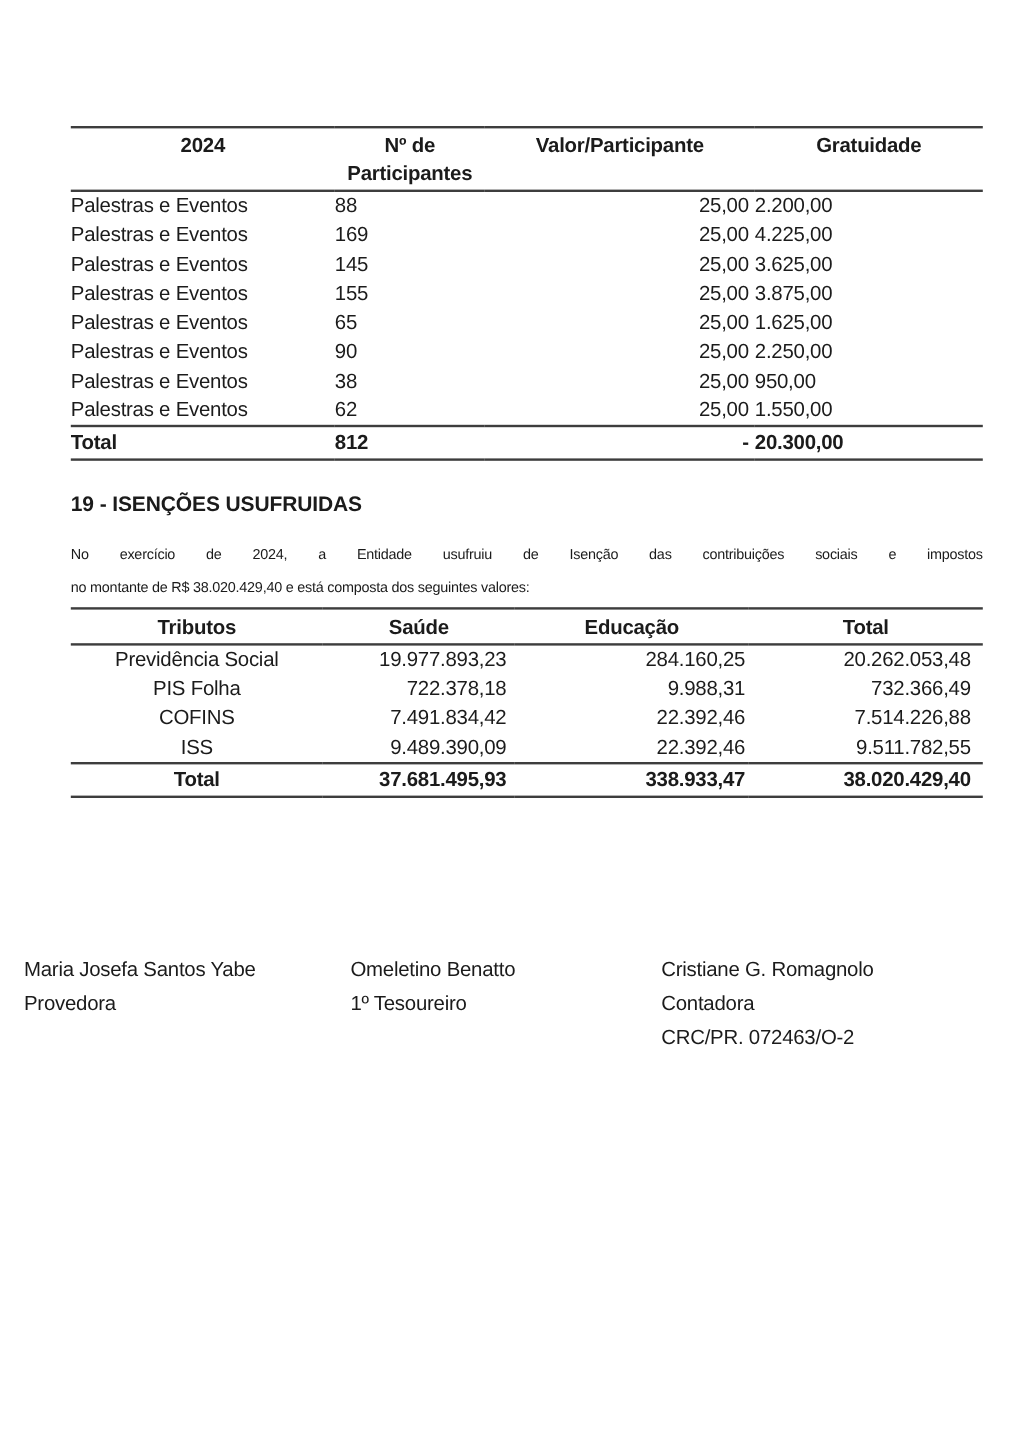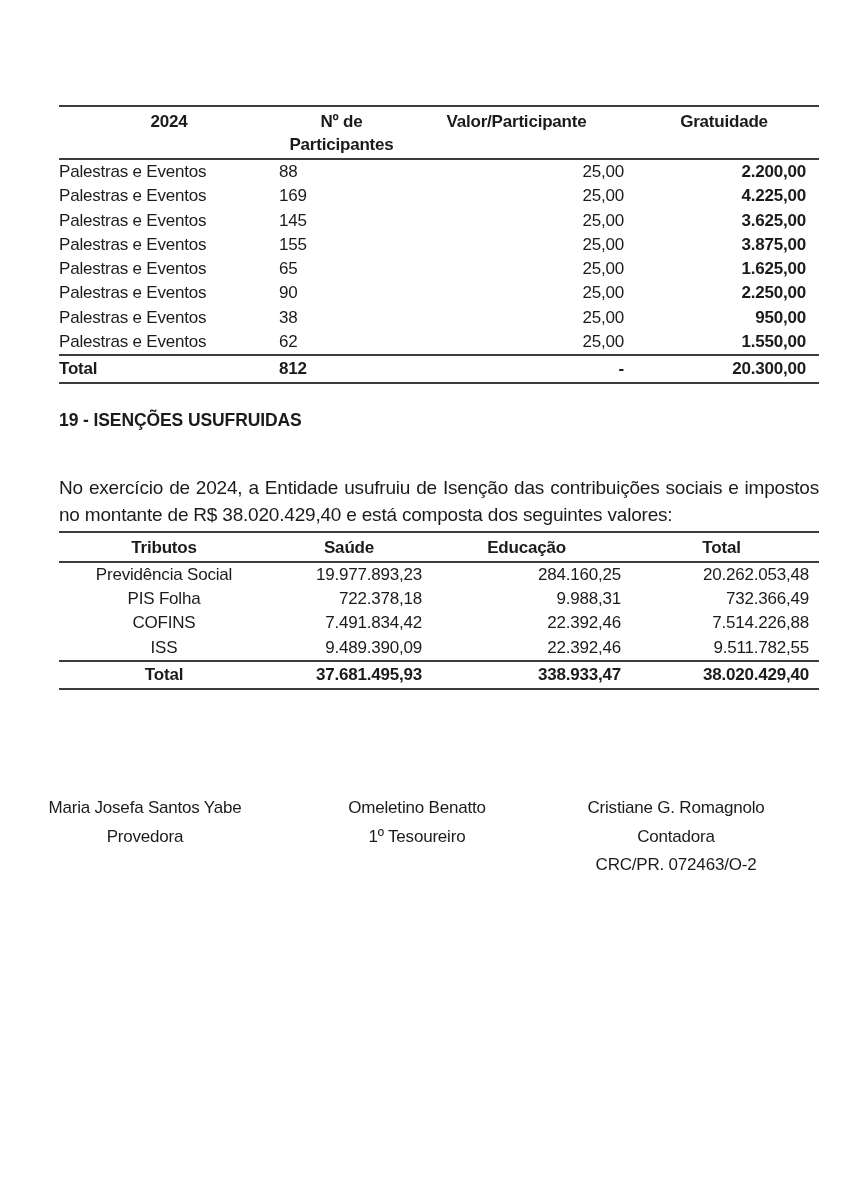--- a/index.html
+++ b/index.html
@@ -41,49 +41,49 @@
   }
   .doc-table tbody.total-body { border-top: 2px solid #3d3d3d; }
   .doc-table tbody.total-body td { font-weight: bold; line-height: 25.5px; }
 
   .t1 { margin-top: 105px; }
   .t1 .c1 { width: 220px; } .t1 .c2 { width: 125px; }
   .t1 .c3 { width: 225px; } .t1 .c4 { width: 190px; }
   .t1 tbody td:nth-child(1) { text-align: left; }
   .t1 tbody td:nth-child(2) { padding-right: 35px; }
   .t1 tbody td:nth-child(3) { text-align: right; padding-right: 5px; }
-  .t1 tbody td:nth-child(4) { text-align: right; padding-right: 13px; font-weight: bold; }
+  .t1 tbody td:nth-child(4) { padding-right: 13px; }
 
   .t2 { margin-top: 2px; }
   .t2 .c1 { width: 210px; } .t2 .c2 { width: 160px; }
   .t2 .c3 { width: 195px; } .t2 .c4 { width: 195px; }
   .t2 tbody td:nth-child(1) { text-align: center; }
   .t2 tbody td:nth-child(2) { text-align: right; padding-right: 7px; }
   .t2 tbody td:nth-child(3) { text-align: right; padding-right: 3px; }
   .t2 tbody td:nth-child(4) { text-align: right; padding-right: 10px; }
 
   
   .section-heading {
     margin-top: 26px;
     font-size: 17.5px;
     font-weight: bold;
     letter-spacing: -0.1px;
   }
-  .paragraph { margin-top: 43px; font-size: 19px; line-height: 27.5px; }
+  .paragraph { margin-top: 18px; font-size: 12px; line-height: 27.5px; }
   .paragraph .l1 { text-align: justify; text-align-last: justify; }
   .paragraph .l2 { text-align: left; }
 
   
   .signatures {
     position: absolute;
     top: 794px; left: 0;
     width: 849px; height: 100px;
     font-size: 17px;
   }
-  .sig { position: absolute; top: 0; text-align: center; line-height: 28.5px; }
+  .sig { position: absolute; top: 0; text-align: left; line-height: 28.5px; }
   .sig-a { left: 20px;  width: 250px; }
   .sig-b { left: 292px; width: 250px; }
   .sig-c { left: 551px; width: 250px; }
 </style>
 </head>
 <body>
 
 <div class="page">
   <div class="content">
 

